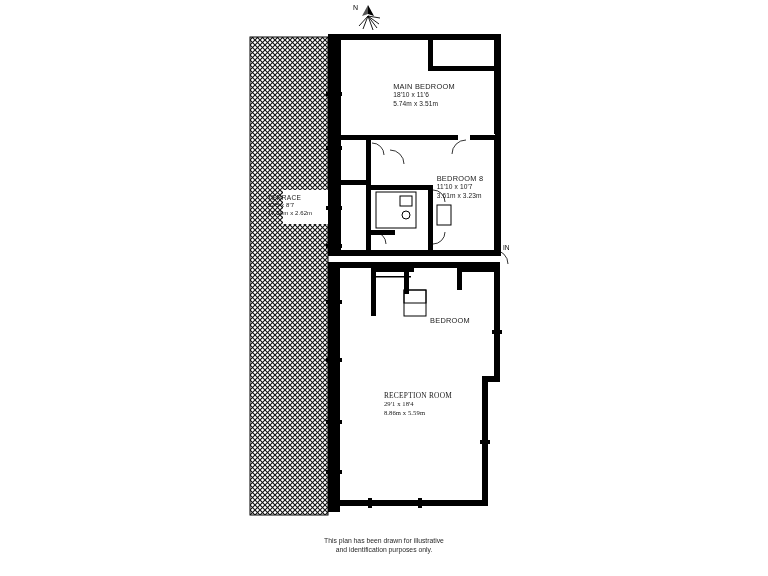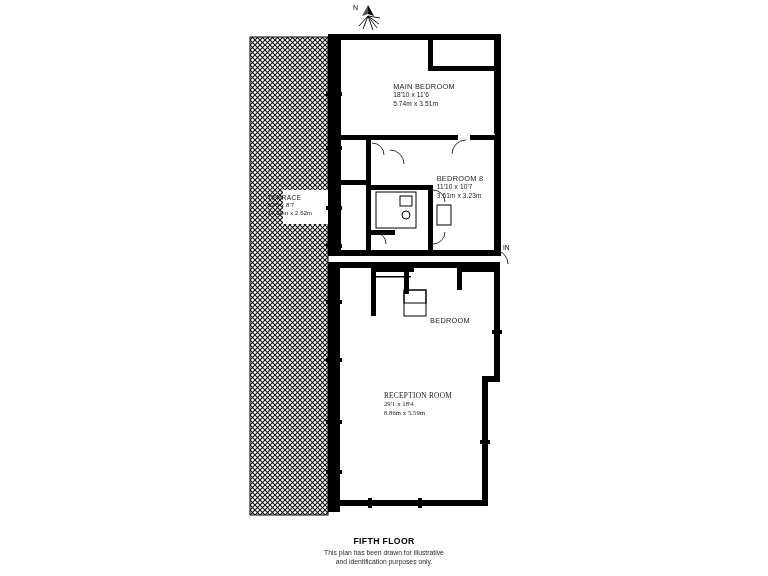--- a/index.html
+++ b/index.html
@@ -222,16 +222,15 @@
   <div class="name">BEDROOM</div>
 </div>
 
 <div class="lbl" id="room-4" style="left:418px;top:404px;font-family:Liberation Serif, serif;">
   <div class="name">RECEPTION ROOM</div>
   <div class="dim">29'1 x 18'4</div>
   <div class="dim">8.86m x 5.59m</div>
 </div>
 
 <div class="footer">
-  <div class="floor">FIFTH FLOOR</div>
   <div class="disc">This plan has been drawn for illustrative</div>
   <div class="disc">and identification purposes only.</div>
 </div>
 
 </body></html>

